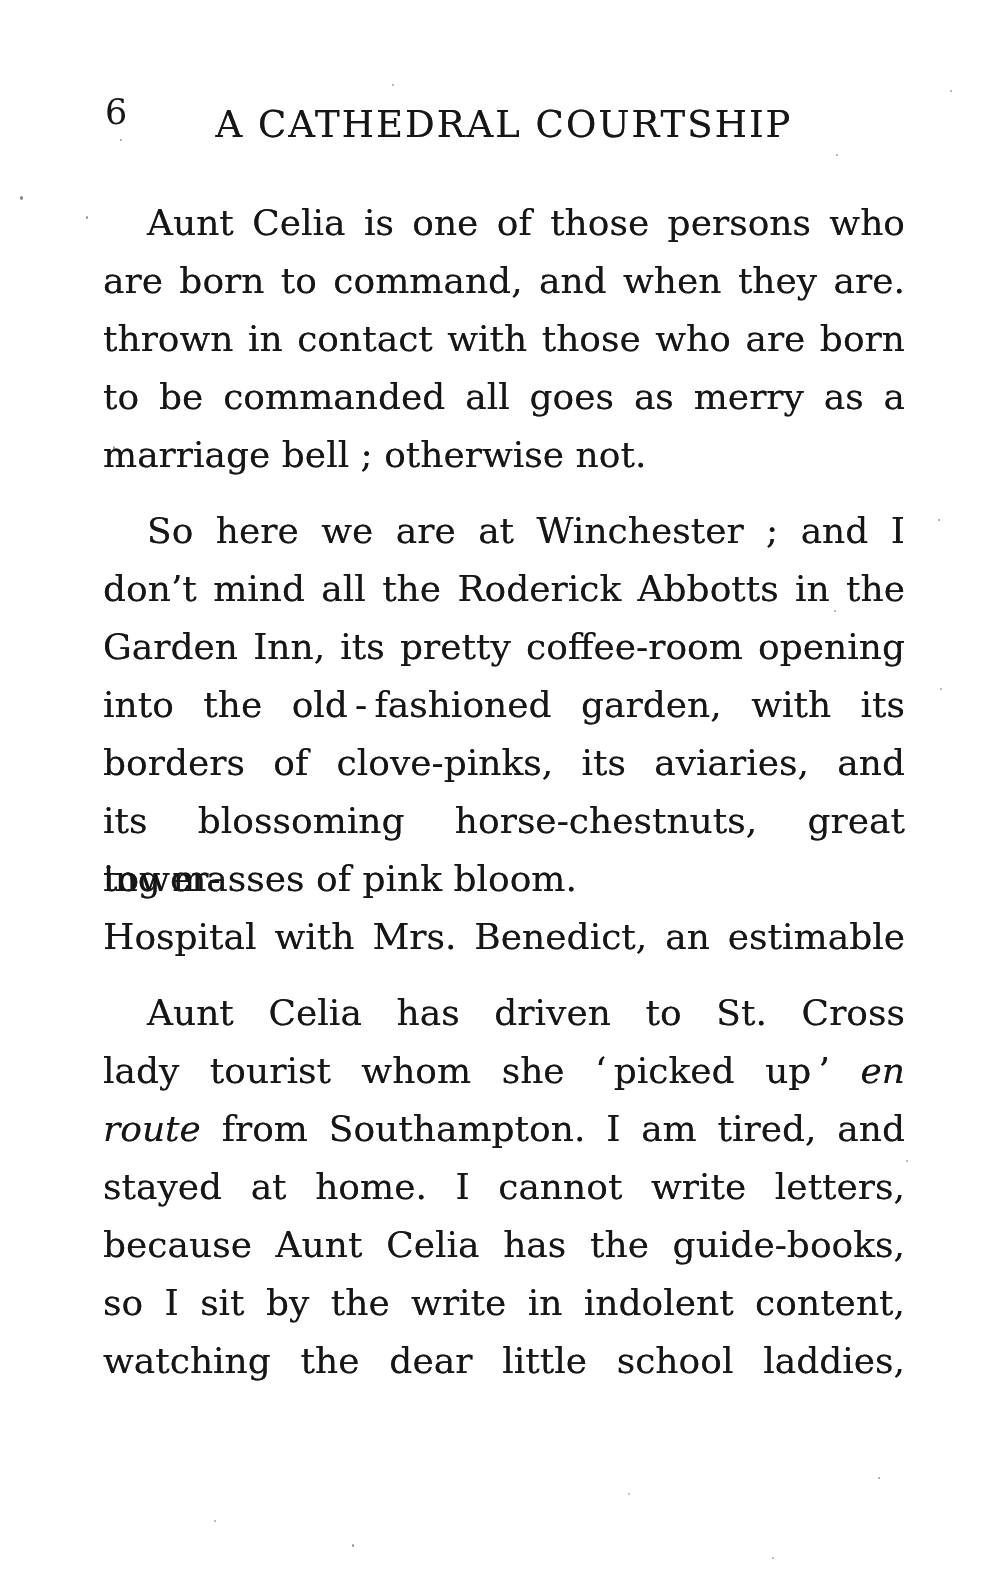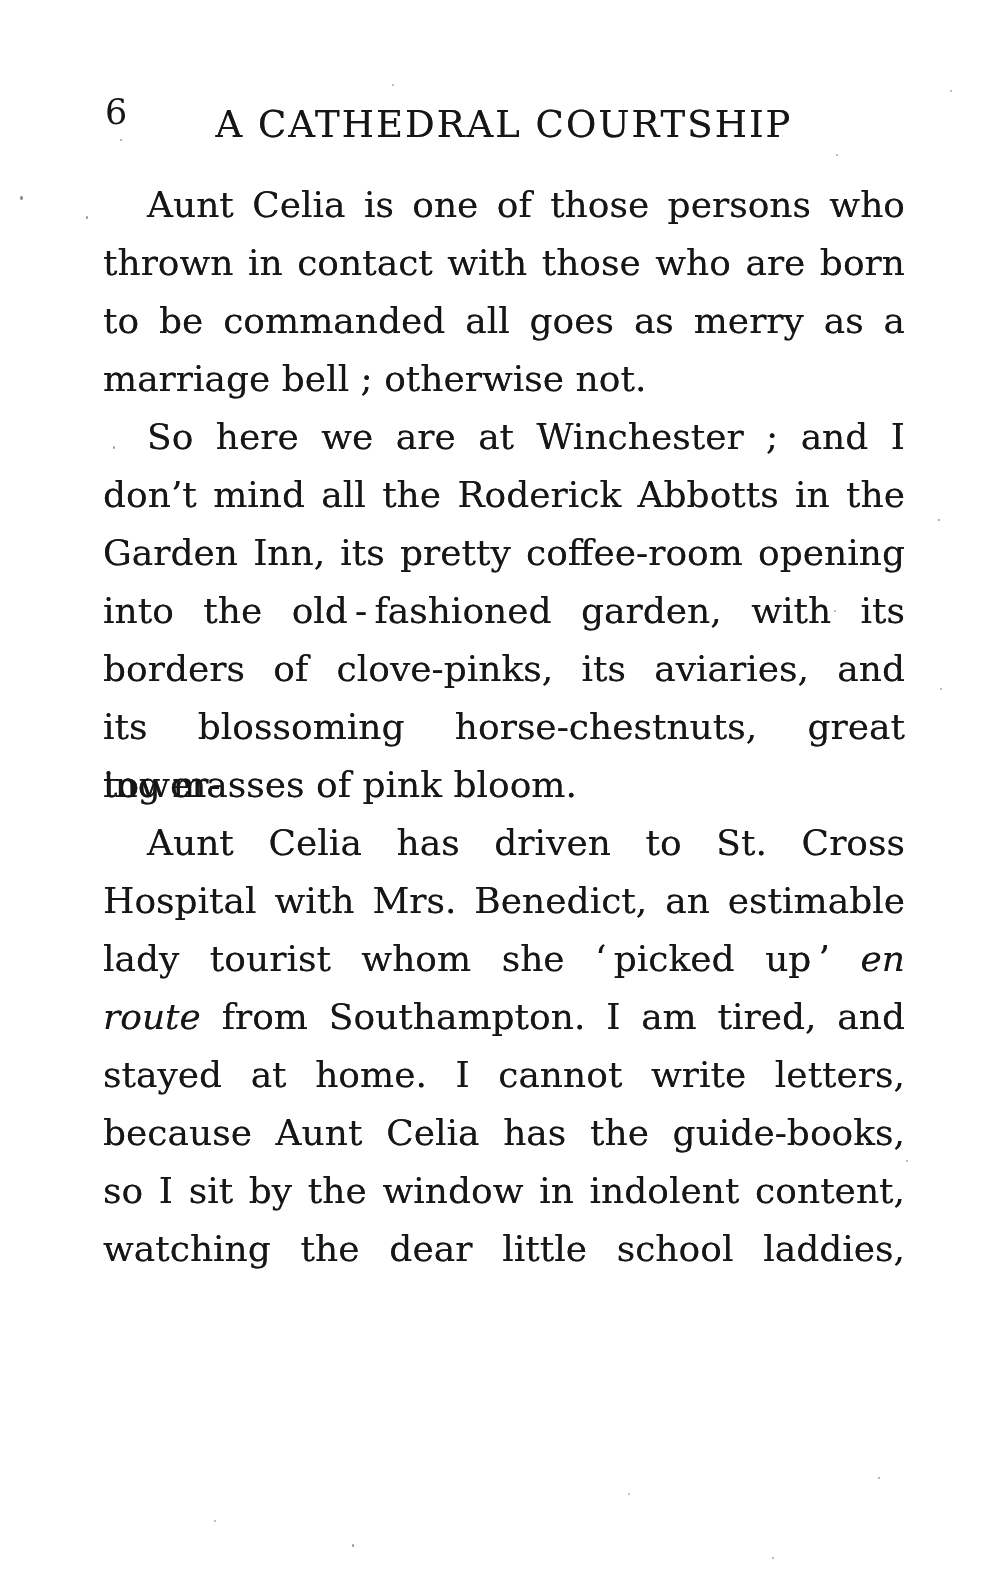--- a/index.html
+++ b/index.html
@@ -47,62 +47,63 @@
   .line {
     font-size: 36px;
     line-height: 58px;
     height: 58px;
     white-space: normal;
     text-align: justify;
     text-shadow: 0 0 0.5px rgba(0,0,0,0.6);
     overflow: visible;
   }
   .line.j { text-align-last: justify; }
-  .line.ind { padding-left: 44px; }
+  .line.ind { padding-left: 44px; margin-top: 18px; }
   .line em { font-style: italic; }
   .speck {
     position: absolute;
     background: #1d1d1d;
     border-radius: 50%;
   }
 </style>
 </head>
 <body>
 
 <div class="page">
 
   <div class="header">
     <span class="page-num">6</span>
     <div class="running-head">A CATHEDRAL COURTSHIP</div>
   </div>
 
   <div class="body-text" id="body-text">
       <div>
         <div class="line j ind"><span>Aunt Celia is one of those persons who</span></div>
+        <div class="line j"><span>are born to command, and when they are.</span></div>
         <div class="line j"><span>thrown in contact with those who are born</span></div>
         <div class="line j"><span>to be commanded all goes as merry as a</span></div>
         <div class="line"><span>marriage bell ; otherwise not.</span></div>
       </div>
       <div>
         <div class="line j ind"><span>So here we are at Winchester ; and I</span></div>
         <div class="line j"><span>don’t mind all the Roderick Abbotts in the</span></div>
         <div class="line j"><span>Garden Inn, its pretty coffee-room opening</span></div>
         <div class="line j"><span>into the old - fashioned garden, with its</span></div>
         <div class="line j"><span>borders of clove-pinks, its aviaries, and</span></div>
         <div class="line j"><span>its blossoming horse-chestnuts, great tower-</span></div>
         <div class="line"><span>ing masses of pink bloom.</span></div>
       </div>
       <div>
+        <div class="line j"><span>Hospital with Mrs. Benedict, an estimable</span></div>
         <div class="line j ind"><span>Aunt Celia has driven to St. Cross</span></div>
-        <div class="line j"><span>Hospital with Mrs. Benedict, an estimable</span></div>
         <div class="line j"><span>lady tourist whom she ‘ picked up ’ </span><em>en</em></div>
         <div class="line j"><em>route</em><span> from Southampton.  I am tired, and</span></div>
         <div class="line j"><span>stayed at home.  I cannot write letters,</span></div>
         <div class="line j"><span>because Aunt Celia has the guide-books,</span></div>
-        <div class="line j"><span>so I sit by the window in indolent content,</span></div>
+        <div class="line j"><span>so I sit by the write in indolent content,</span></div>
         <div class="line j"><span>watching the dear little school laddies,</span></div>
       </div>
     </div>
 
   <div class="speck" style="left:20px;top:196px;width:3px;height:4px;opacity:.55"></div>
   <div class="speck" style="left:86px;top:216px;width:2px;height:3px;opacity:.5"></div>
   <div class="speck" style="left:120px;top:139px;width:2px;height:2px;opacity:.45"></div>
   <div class="speck" style="left:392px;top:84px;width:2px;height:2px;opacity:.4"></div>
   <div class="speck" style="left:950px;top:90px;width:2px;height:2px;opacity:.4"></div>
   <div class="speck" style="left:836px;top:154px;width:2px;height:2px;opacity:.4"></div>

